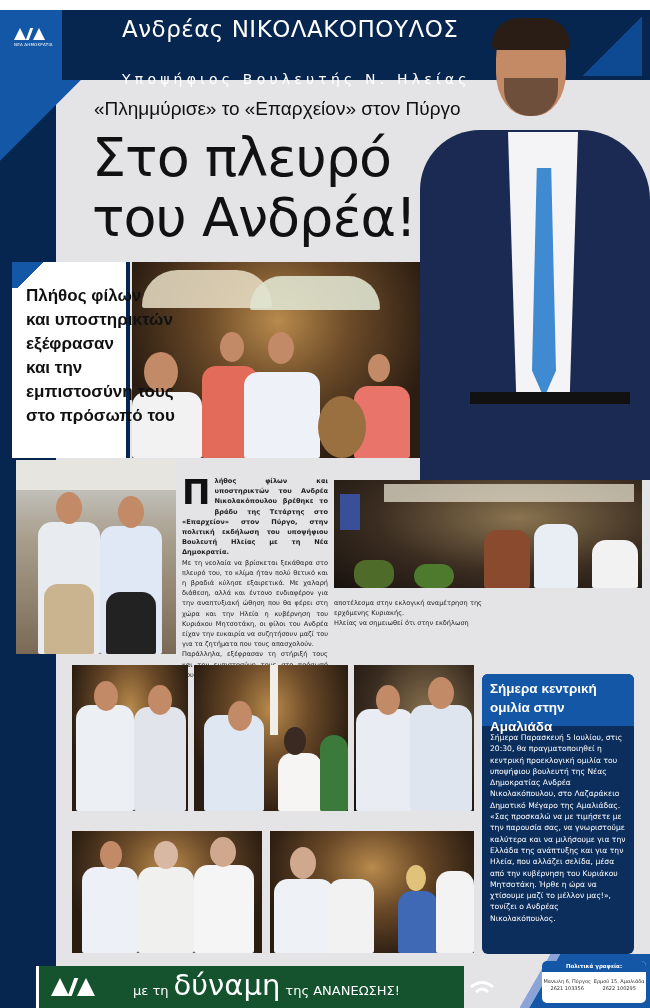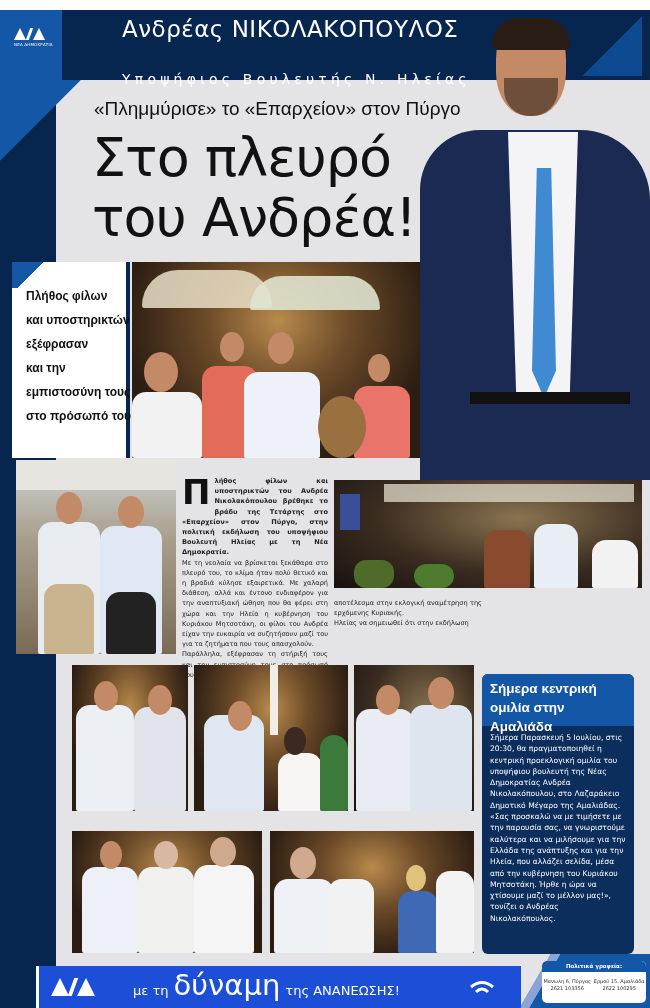--- a/index.html
+++ b/index.html
@@ -35,42 +35,42 @@
   .p-hair { position: absolute; left: 72px; top: -2px; width: 78px; height: 32px; background: #2a1d16; border-radius: 40px 40px 8px 8px; }
   .p-beard { position: absolute; left: 84px; top: 58px; width: 54px; height: 38px; background: #4a362a; border-radius: 0 0 26px 26px; opacity: 0.7; }
   .p-suit { position: absolute; left: 0; top: 110px; width: 230px; height: 350px; background: #1a2a52; border-radius: 60px 70px 0 0; }
   .p-shirt { position: absolute; left: 88px; top: 112px; width: 70px; height: 270px; background: #f4f4f6; clip-path: polygon(0 0, 100% 0, 88% 100%, 12% 100%); }
   .p-tie { position: absolute; left: 112px; top: 148px; width: 24px; height: 230px; background: #3f8ad0; clip-path: polygon(20% 0, 80% 0, 100% 88%, 50% 100%, 0 88%); }
   .p-belt { position: absolute; left: 50px; top: 372px; width: 160px; height: 12px; background: #111; }
 
   
   .quote-box { position: absolute; left: 12px; top: 252px; width: 118px; height: 196px; background: #fff; border-right: 4px solid #06264f; }
   .quote-box .qtri { position: absolute; left: 0; top: 0; width: 36px; height: 26px; background: linear-gradient(135deg, #1457a6 50%, transparent 50.5%); }
-  .quote-text { position: absolute; left: 14px; top: 22px; width: 112px; font-family: "Liberation Sans", sans-serif; font-weight: bold; font-size: 12px; line-height: 24px; color: #111; }
+  .quote-text { position: absolute; left: 14px; top: 22px; width: 112px; font-family: "Liberation Sans", sans-serif; font-weight: bold; font-size: 17px; line-height: 24px; color: #111; }
   .quote-text div { white-space: nowrap; }
 
   .photo { position: absolute; overflow: hidden; }
   .ph-night { background: radial-gradient(ellipse at 50% 30%, #b88a4c 0%, #6b4a28 35%, #2b1d12 75%); }
   .ph-dusk { background: linear-gradient(180deg, #cfd3d4 0%, #a99f8d 40%, #7a6a55 100%); }
   .ph-crowd { background: radial-gradient(ellipse at 60% 35%, #8a7450 0%, #3a2c20 55%, #17120e 100%); }
   .fig { position: absolute; border-radius: 14px 14px 2px 2px; }
   .fhead { position: absolute; border-radius: 50%; background: #c28a66; }
 
   
   .article { position: absolute; font-family: "DejaVu Sans", sans-serif; font-size: 6.6px; line-height: 10.2px; color: #222; text-align: justify; }
   .dropcap { float: left; font-family: "DejaVu Sans", sans-serif; font-weight: bold; font-size: 34px; line-height: 30px; margin: 1px 4px 0 0; color: #111; }
   .lead { font-weight: bold; }
 
   
   .info-box { position: absolute; left: 482px; top: 664px; width: 152px; height: 280px; background: #0b2e5c; border-radius: 6px; overflow: hidden; }
   .info-title { background: #1457a6; padding: 5px 8px; height: 52px; font-family: "Liberation Sans", sans-serif; font-weight: bold; font-size: 13.5px; line-height: 19px; color: #fff; }
   .info-body { padding: 6px 8px; font-family: "DejaVu Sans", sans-serif; font-size: 7.6px; line-height: 11.3px; color: #fff; }
 
   
-  .footer-bar { position: absolute; left: 36px; top: 956px; width: 485px; height: 42px; background: #1d4ed8; border-left: 3px solid #fff; }
+  .footer-bar { position: absolute; left: 36px; top: 956px; width: 428px; height: 42px; background: #14532d; border-left: 3px solid #fff; }
   .footer-logo { position: absolute; left: 12px; top: 12px; }
   .footer-logo .tri { border-left-width: 9px; border-right-width: 9px; border-bottom-width: 18px; }
   .footer-logo .bar { height: 18px; width: 4px; }
   .footer-slogan { position: absolute; left: 94px; top: 2px; color: #fff; white-space: nowrap; font-family: "DejaVu Sans", sans-serif; }
   .fs-small { font-size: 13px; }
   .fs-big { font-size: 29px; }
   .wifi { position: absolute; left: 430px; top: 14px; width: 26px; height: 16px; }
   .footer-right { position: absolute; left: 520px; top: 944px; width: 130px; height: 64px; background: linear-gradient(120deg, transparent 18%, #8aa4d8 18.5%, #8aa4d8 24%, #1457a6 24.5%); }
   .offices { position: absolute; left: 542px; top: 951px; width: 104px; height: 42px; background: #fff; border-radius: 5px; overflow: hidden; }
   .offices-title { background: #1457a6; color: #fff; font-size: 5.5px; text-align: center; height: 11px; line-height: 11px; font-weight: bold; }

